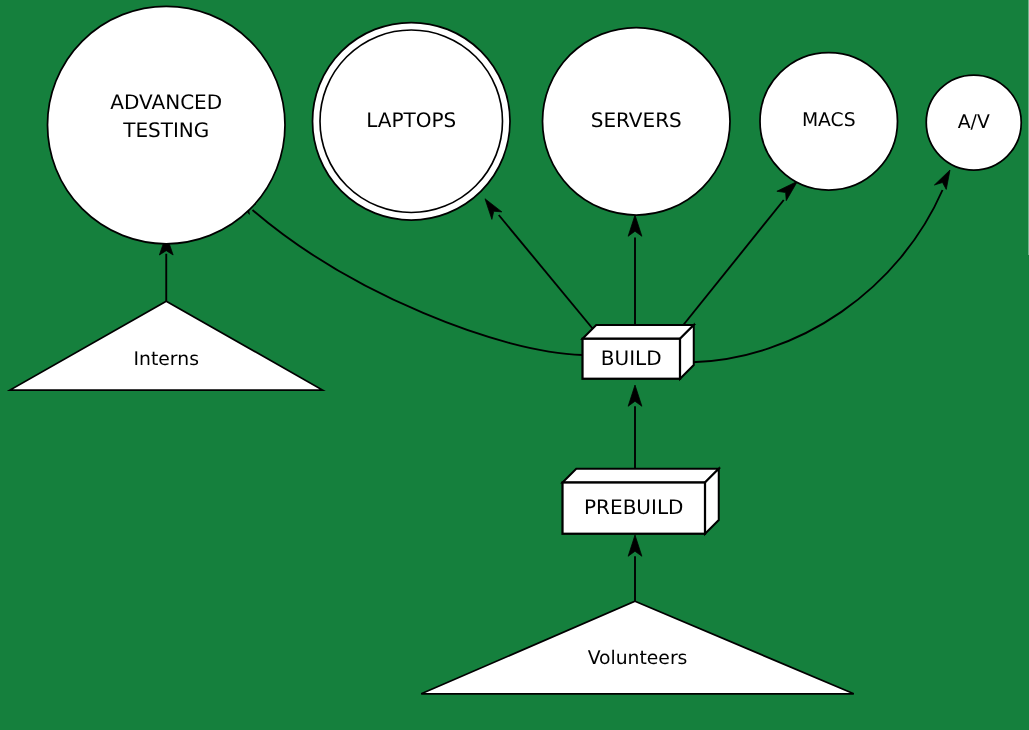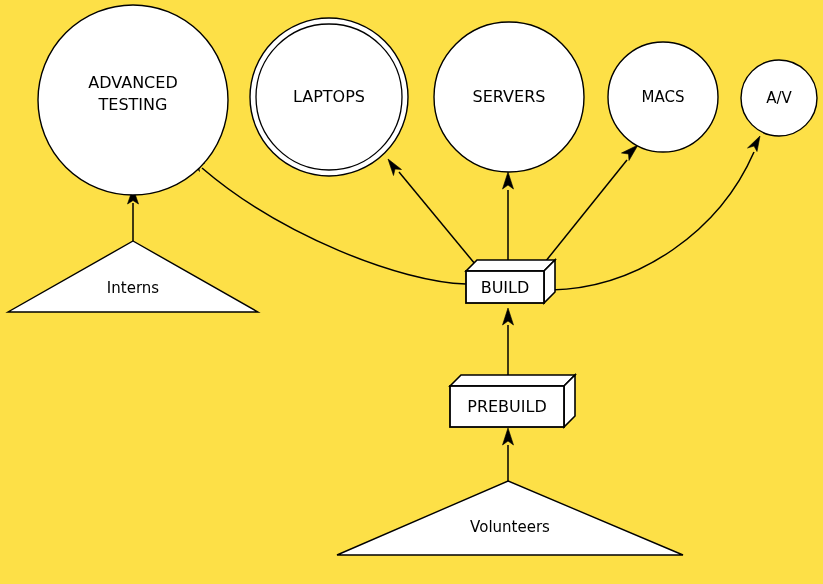--- a/index.html
+++ b/index.html
@@ -10,21 +10,21 @@
   body {
     width: 823px;
     height: 584px;
     font-family: "DejaVu Sans", "Liberation Sans", sans-serif;
     overflow: hidden;
   }
   #diagram-root {
     position: relative;
     width: 823px;
     height: 584px;
-    background: #fde047;
+    background: #15803d;
   }
   svg#diagram-svg {
     display: block;
     width: 823px;
     height: 584px;
   }
   .shape-outline {
     fill: #ffffff;
     stroke: #000000;
     stroke-width: 1.4;

